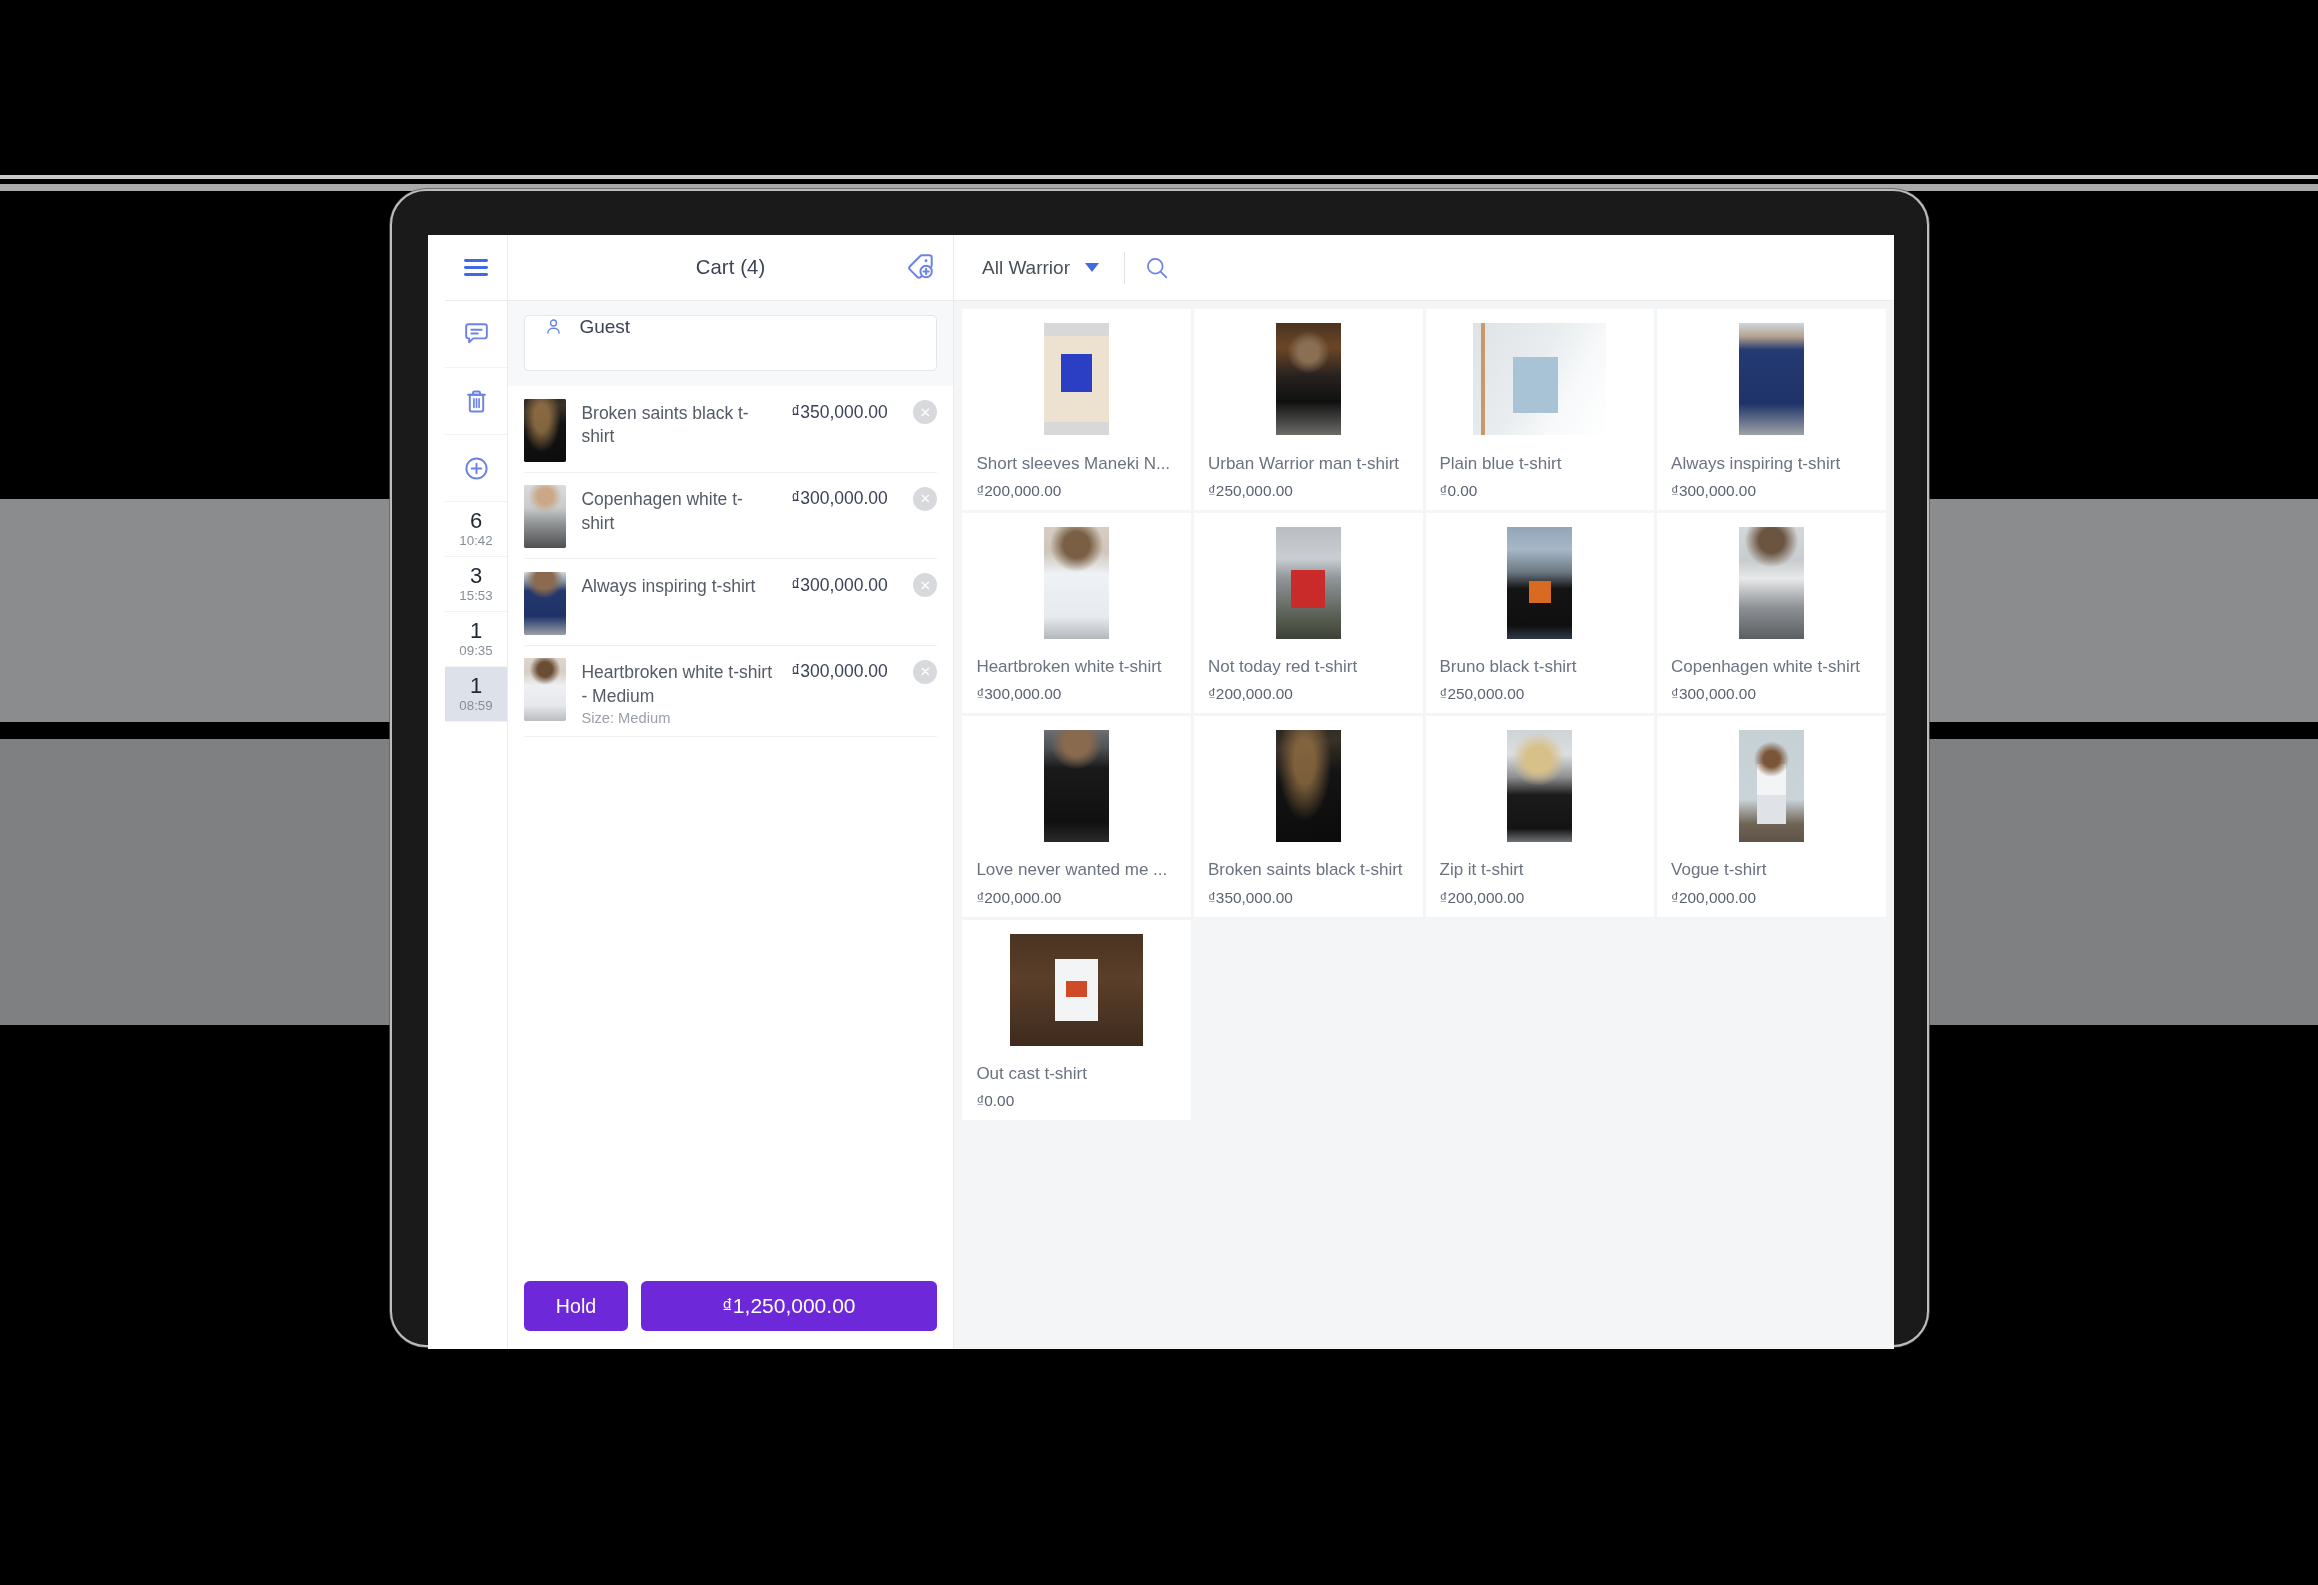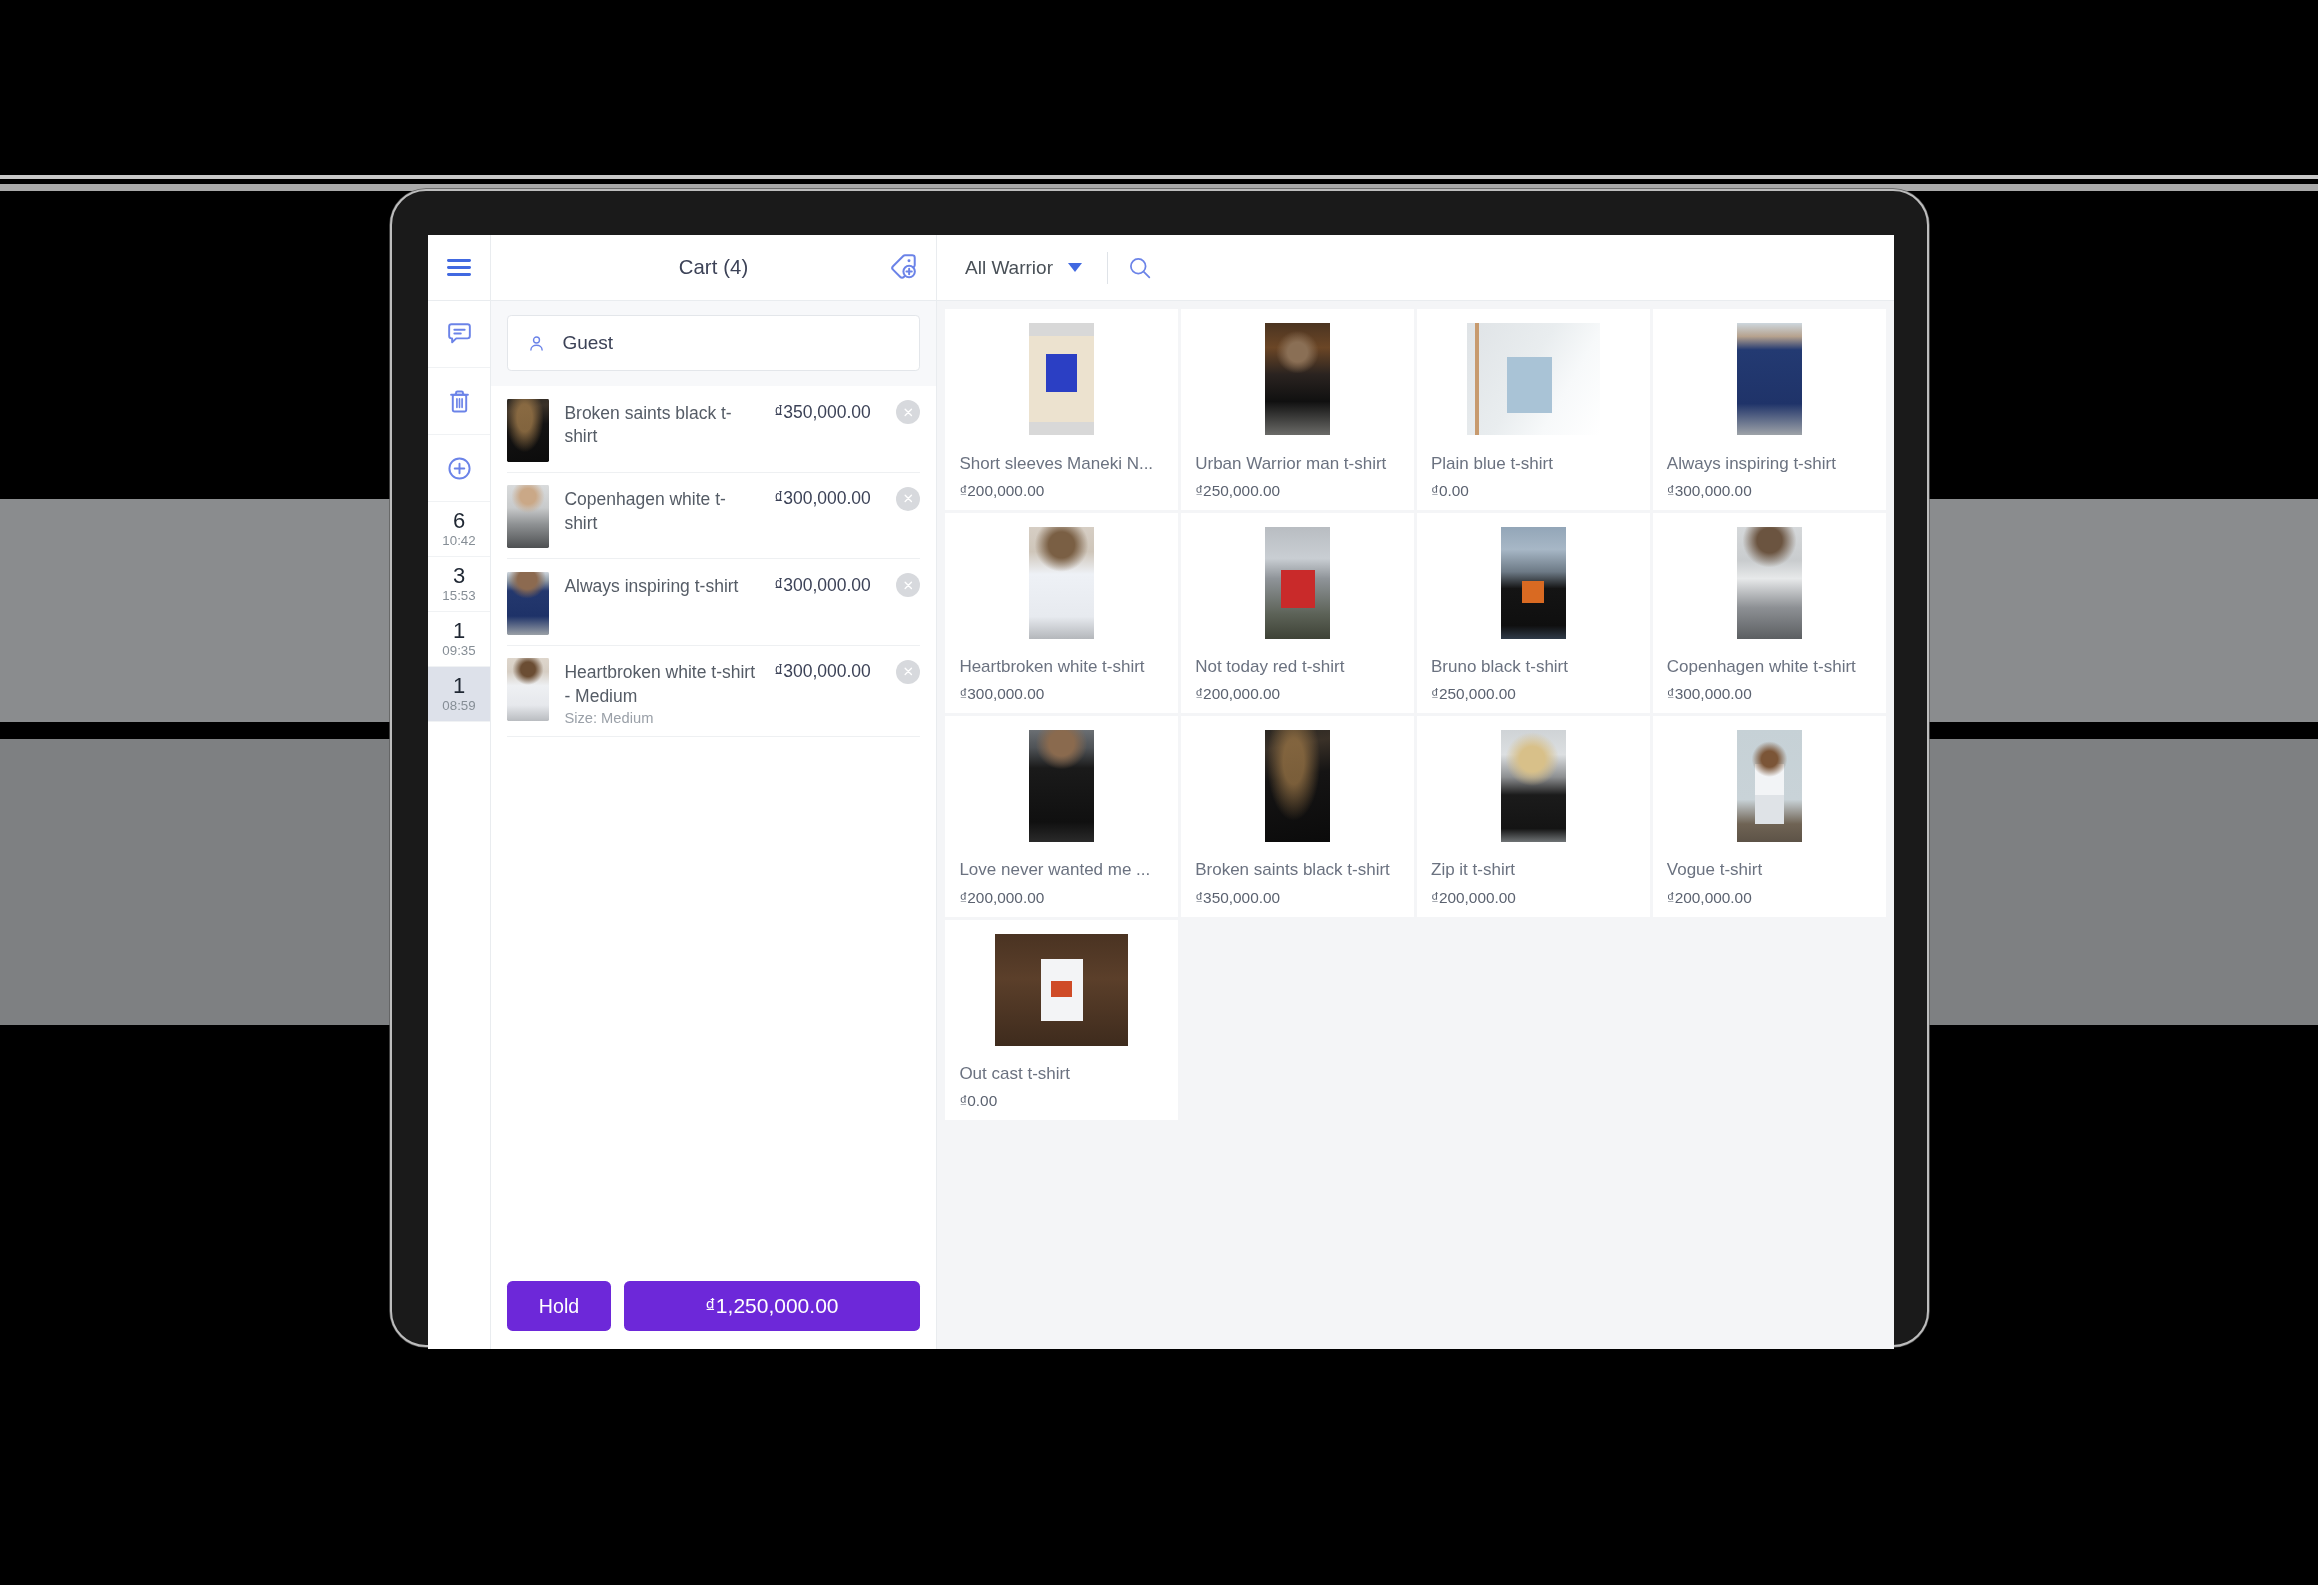--- a/index.html
+++ b/index.html
@@ -29,20 +29,21 @@
     border-radius: 36px;
     border: 2.1px solid #bdbdbd;
     box-shadow: 0 0 0 0.7px #5a5a5a;
   }
   .screen {
     position: absolute;
     left: 36px; top: 44px;
     width: 1466px; height: 1114px;
     background: #fff;
     overflow: hidden;
+    padding-left: 17px;
   }
 
   
   .topbar { display: flex; height: 66px; border-bottom: 0.7px solid #e9ecef; background: #fff; }
   .hamburger-cell {
     width: 63px; display: flex; align-items: center; justify-content: center;
     border-right: 0.7px solid #e9ecef; cursor: pointer;
   }
   .hamburger { width: 24px; height: 17px; display: flex; flex-direction: column; justify-content: space-between; }
   .hamburger i { display: block; height: 2.8px; background: #4169E1; border-radius: 1.4px; }
@@ -80,21 +81,21 @@
   }
   .session.active { background: #dde1ea; }
   .session-count { font-size: 22px; color: #1f2733; line-height: 1; }
   .session-time  { font-size: 13.3px; color: #868e96; line-height: 1; }
 
   
   .cart-panel { width: 446px; border-right: 0.7px solid #e9ecef; display: flex; flex-direction: column; background: #fff; }
   .customer-zone { background: #f7f8fa; padding: 14px 16px 15.4px; }
   .customer-box {
     background: #fff; border: 0.7px solid #e3e6ea; border-radius: 4.2px;
-    height: 56px; display: flex; align-items: center; padding: 0 18px; gap: 15.4px; cursor: pointer;
+    height: 56px; display: flex; padding: 0 18px; gap: 15.4px; cursor: pointer;
   }
   .customer-name { font-size: 19px; color: #3c4257; }
 
   .cart-items { flex: 1; overflow: hidden; padding: 0 16px; }
   .cart-item { display: flex; align-items: flex-start; padding: 12.6px 0 9.8px; border-bottom: 0.7px solid #eef0f2; gap: 15.4px; }
   .thumb { width: 42px; height: 63px; flex: 0 0 42px; border-radius: 1.4px; overflow: hidden; position: relative; }
   .ci-mid { flex: 1; padding-top: 2.8px; }
   .ci-name { font-size: 17.5px; color: #555c66; line-height: 1.35; }
   .ci-variant { font-size: 14.7px; color: #9aa0a8; margin-top: 2px; }
   .ci-price { font-size: 17.5px; color: #3c4257; white-space: nowrap; padding-top: 2.8px; }

